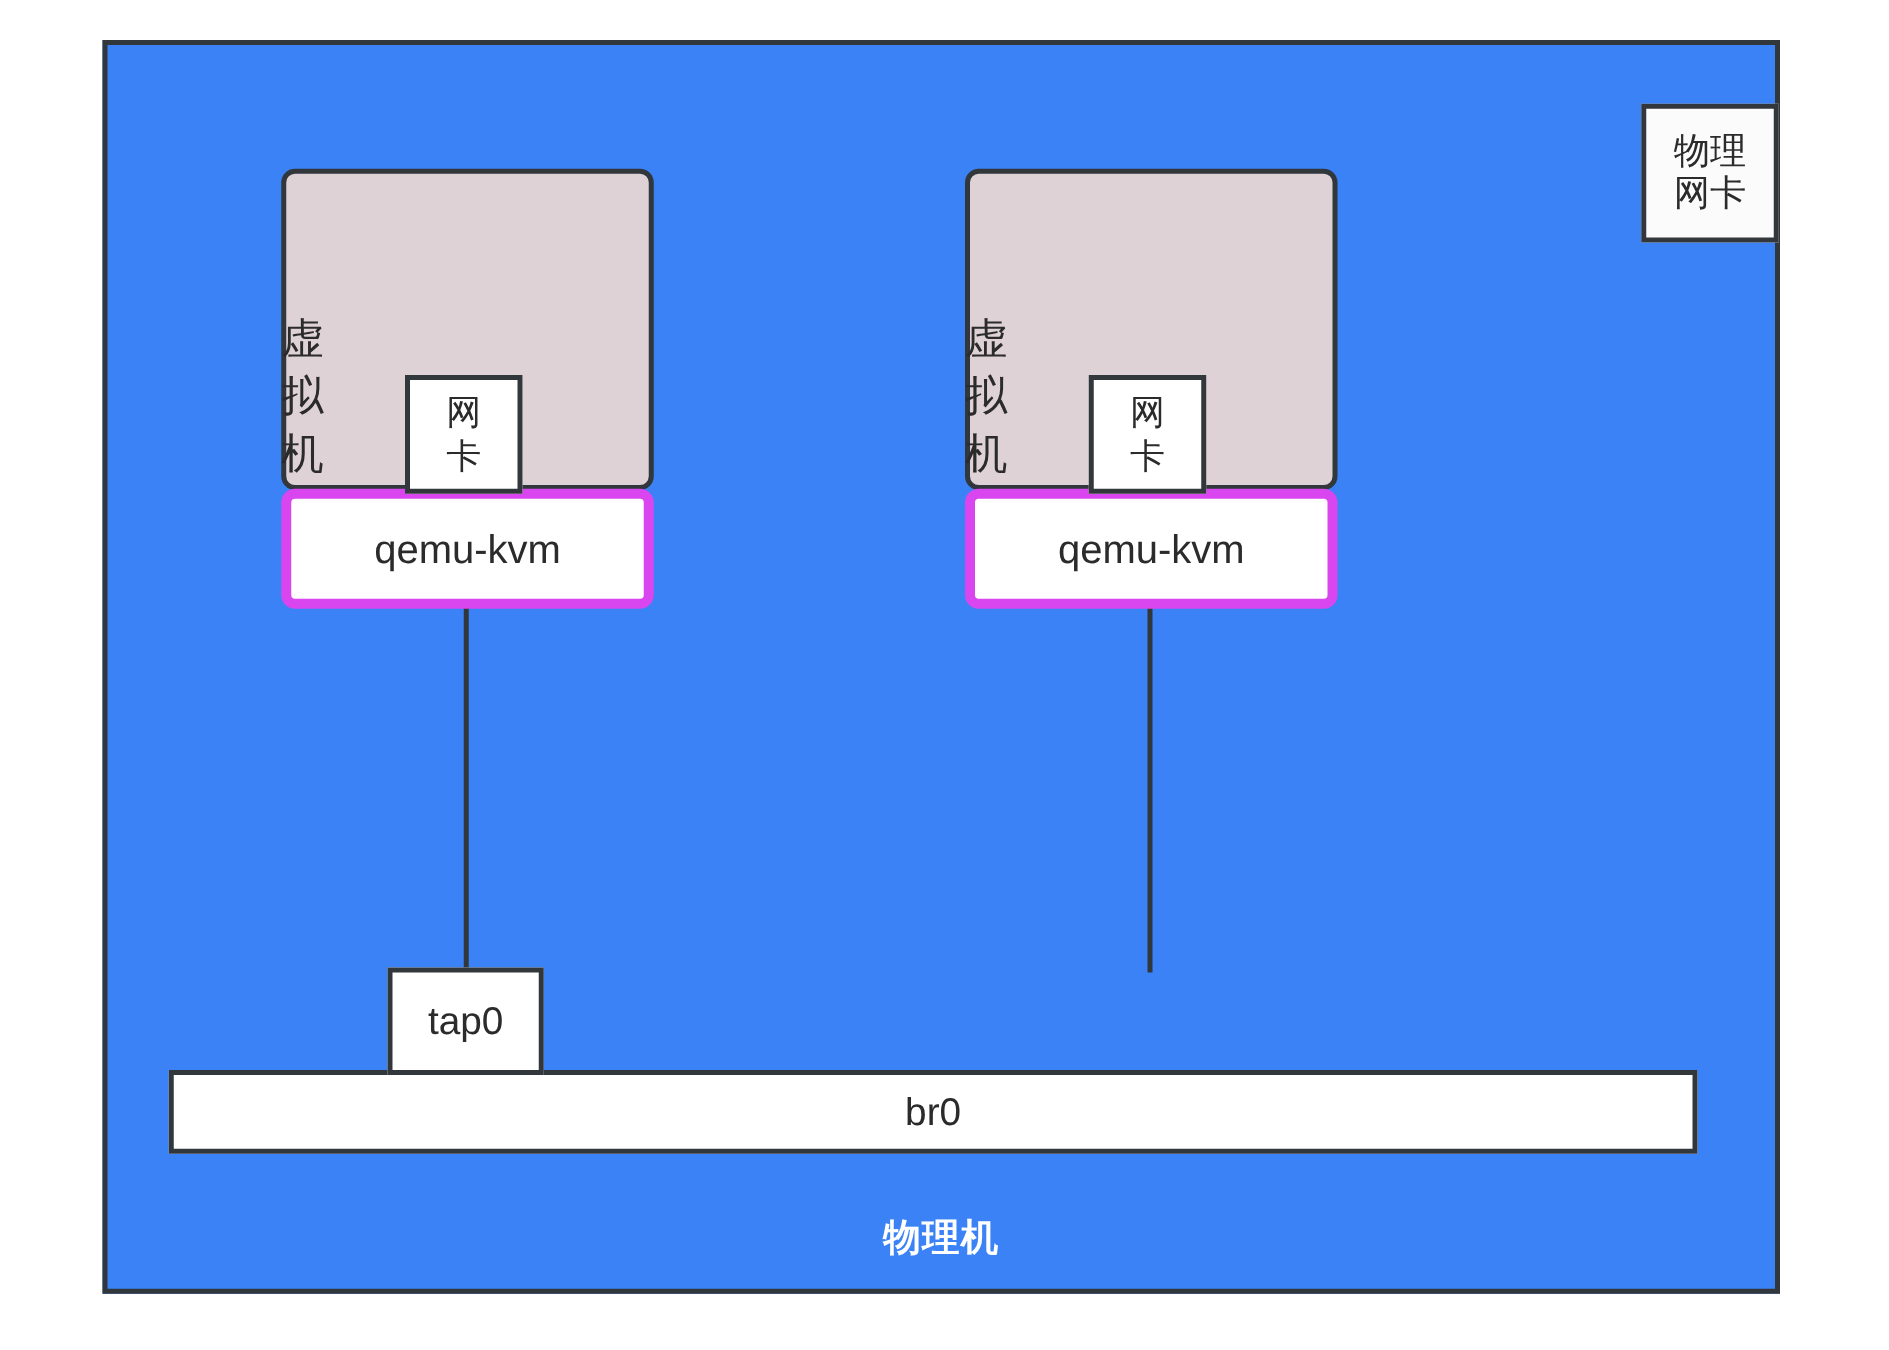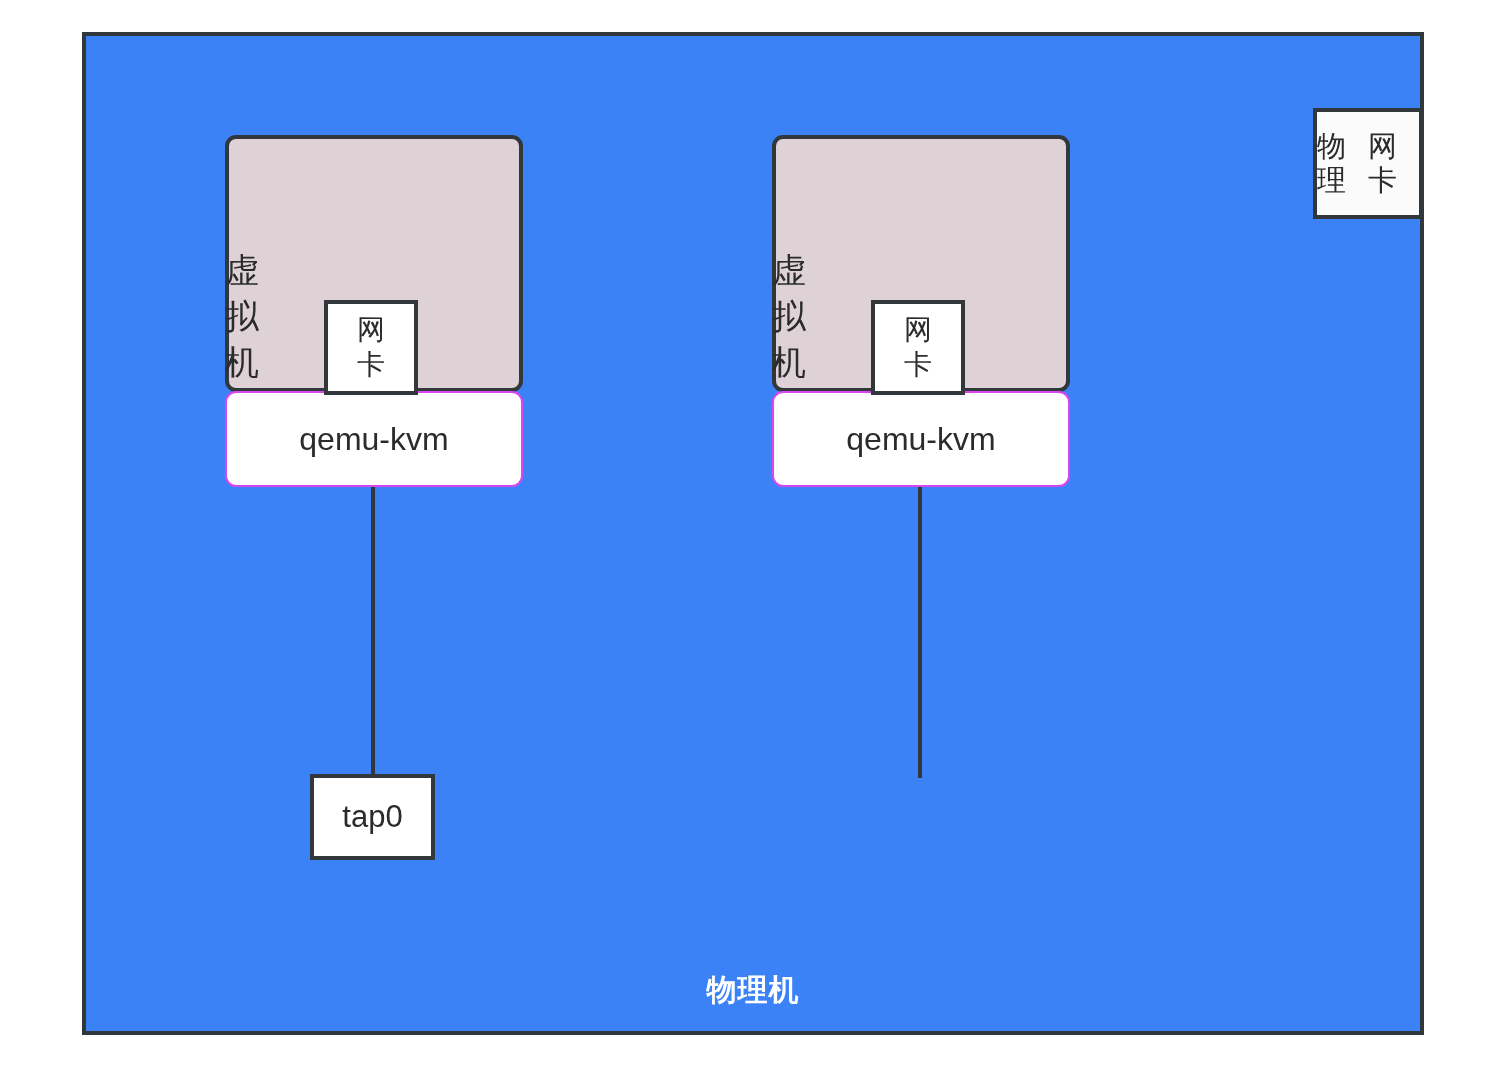--- a/index.html
+++ b/index.html
@@ -38,28 +38,28 @@
     text-align: center;
     color: #ffffff;
     font-size: 30px;
     font-weight: bold;
     letter-spacing: 1px;
   }
   
   .phys-nic {
     position: absolute;
     left: 1313px;
-    top: 108px;
+    top: 83px;
     width: 110px;
     height: 111px;
     background: #fbfbfb;
     border: 4px solid #32373b;
     box-sizing: border-box;
     display: flex;
-    flex-direction: row;
+    flex-direction: column;
     align-items: center;
     justify-content: center;
     font-size: 29px;
     color: #2b2b2b;
     line-height: 1.16;
     z-index: 8;
   }
   .phys-nic span { display: block; }
   
   .vm-group { position: absolute; }
@@ -104,21 +104,21 @@
     z-index: 4;
   }
   .vnic-box span { display: block; }
   .qemu-box {
     position: absolute;
     left: 0;
     top: 256px;
     width: 298px;
     height: 96px;
     background: #ffffff;
-    border: 2px solid #d946ef;
+    border: 8px solid #d946ef;
     border-radius: 11px;
     box-sizing: border-box;
     display: flex;
     align-items: center;
     justify-content: center;
     font-size: 32px;
     color: #2b2b2b;
     z-index: 2;
   }
   
@@ -195,14 +195,15 @@
     <div class="vnic-box">
       <span>网</span>
       <span>卡</span>
     </div>
     <div class="qemu-box">qemu-kvm</div>
   </div>
 
   <div class="connector" style="left:918px; top:483px; height:295px;"></div>
 
 
+  <div class="bridge-box">br0</div>
 
 </div>
 
 </body></html>

